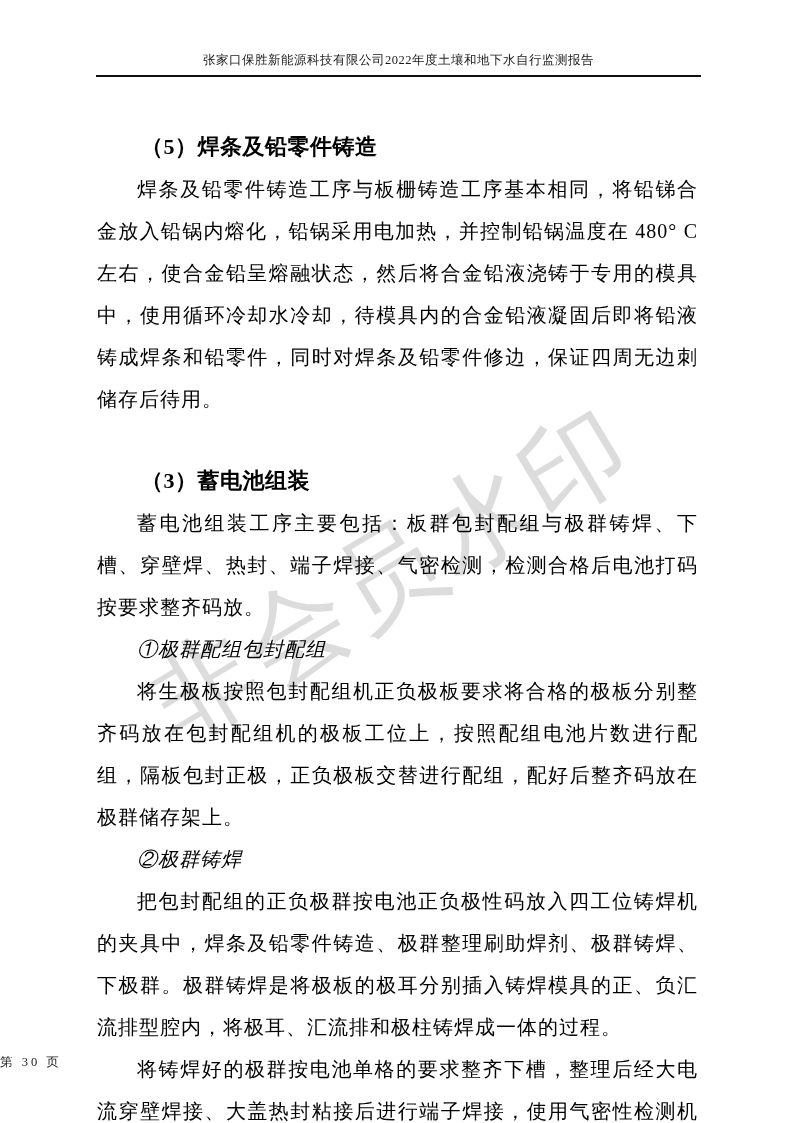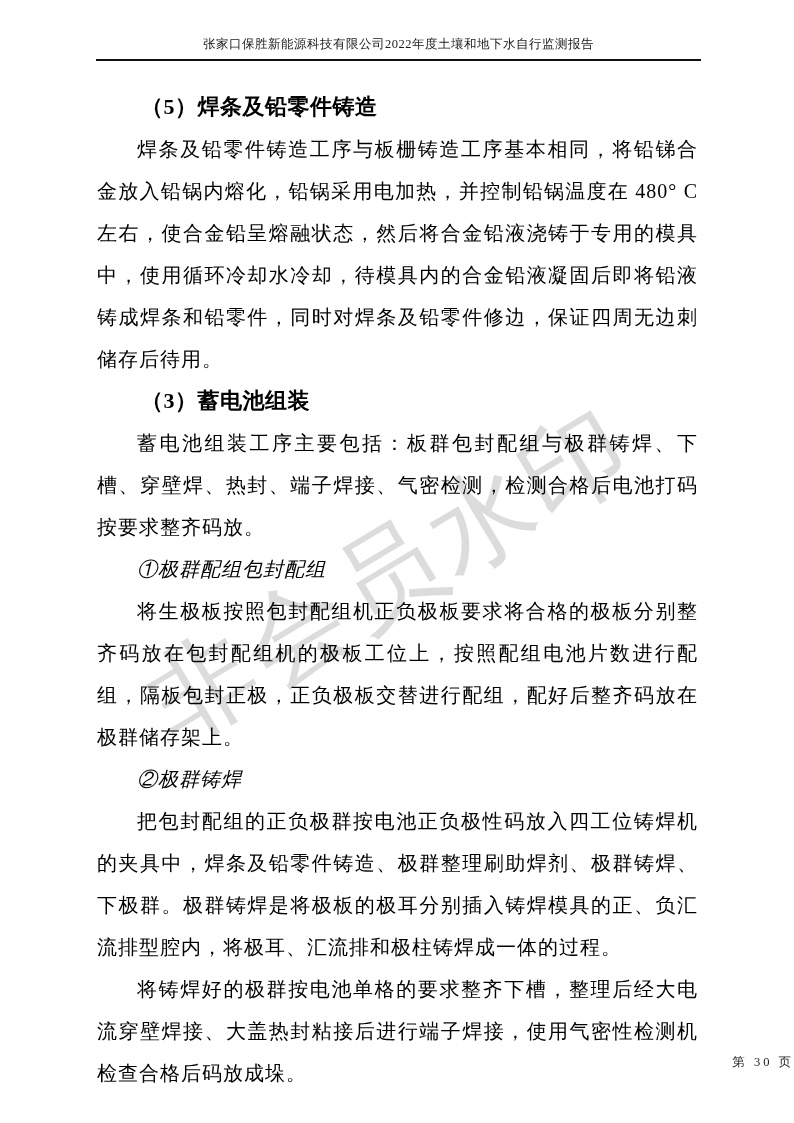--- a/index.html
+++ b/index.html
@@ -11,21 +11,21 @@
     margin: 0 auto;
     background: #ffffff;
     overflow: hidden;
     font-family: "Liberation Serif", "DejaVu Serif", serif;
     color: #000000;
   }
   .page-header {
     position: absolute;
     top: 0; left: 96px;
     width: 605px;
-    padding-top: 36px;
+    padding-top: 52px;
     padding-bottom: 6px;
     border-bottom: 2px solid #111111;
     text-align: center;
     font-size: 12.5px;
     color: #1a1a1a;
     letter-spacing: 0.5px;
   }
   .watermark {
     position: absolute;
     left: 105px;
@@ -50,38 +50,39 @@
     left: 97px;
     width: 601px;
     z-index: 1;
   }
   .content h2 {
     font-size: 22px;
     font-weight: bold;
     line-height: 42px;
     text-indent: 2em;
     letter-spacing: 0.5px;
+    margin-top: 40px;
   }
   .content p {
     font-size: 20px;
     line-height: 42px;
     text-indent: 2em;
     text-align: justify;
     letter-spacing: 1px;
   }
   .content p.subheading {
     text-align: left;
     font-style: italic;
   }
   .page-footer {
     position: absolute;
     bottom: 0; left: 0;
     width: 100%;
     padding-bottom: 52px;
-    text-align: right;
+    text-align: left;
     font-size: 12.5px;
     letter-spacing: 3px;
     color: #1a1a1a;
     z-index: 1;
   }
 </style>
 </head>
 <body>
 
 <div class="page">

